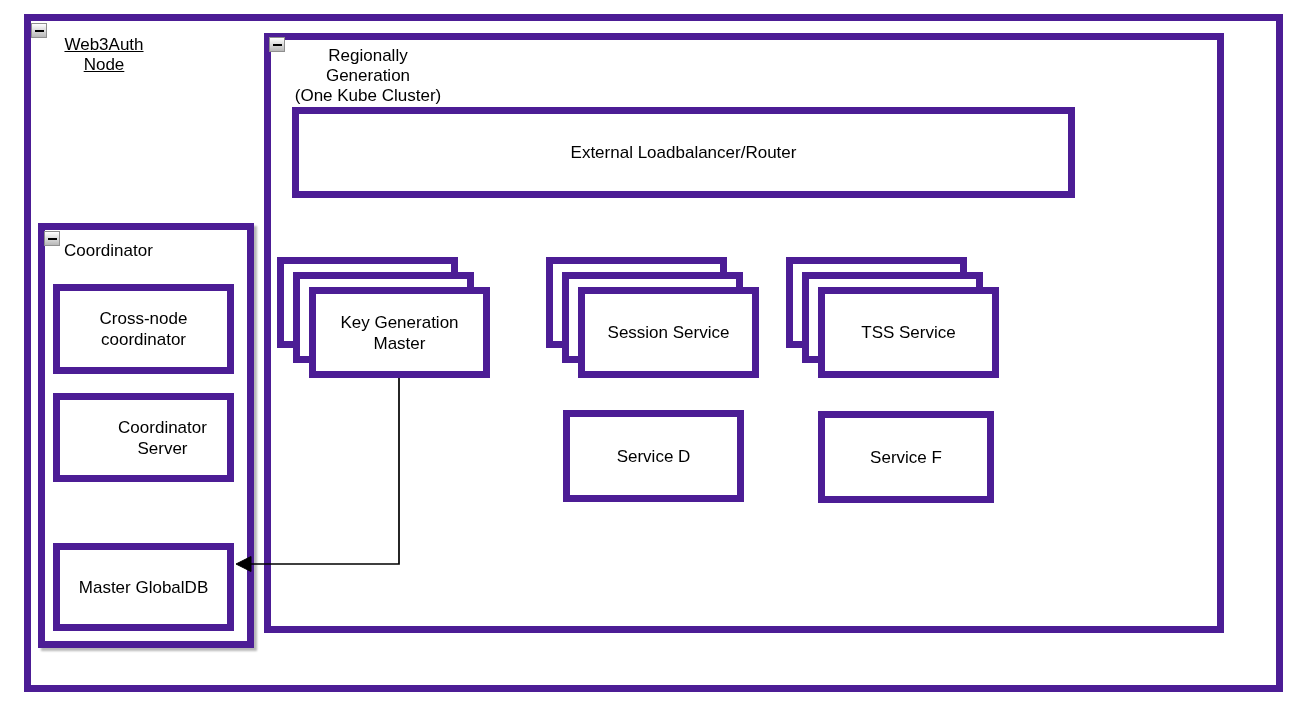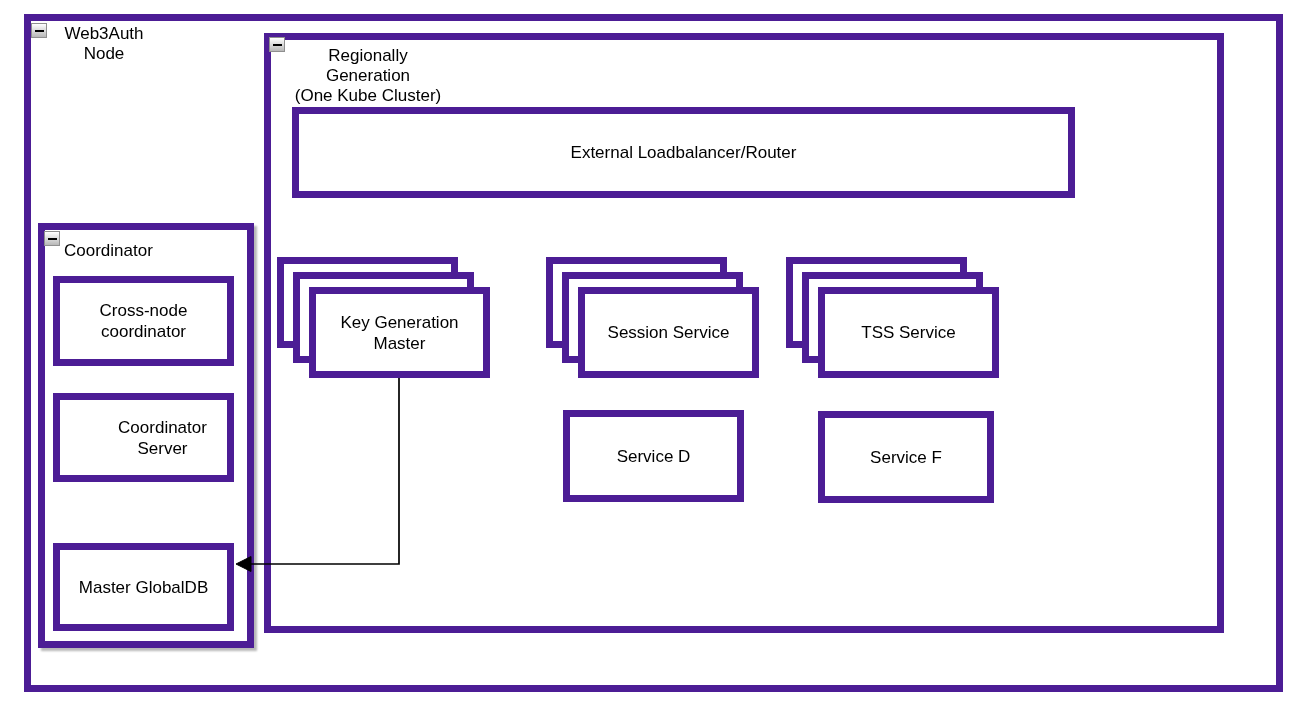--- a/index.html
+++ b/index.html
@@ -68,21 +68,21 @@
     pointer-events: none;
   }
 </style>
 </head>
 <body>
 
 <div class="canvas">
 
   <div class="shape group" style="left:24px; top:14px; width:1259px; height:678px;"></div>
   <div class="collapse-icon" style="left:31px; top:23px;"></div>
-  <div class="group-label center" style="left:45px; top:24px; width:118px;">Web3Auth
+  <div class="group-label center" style="left:45px; top:35px; width:118px;text-decoration:underline;">Web3Auth
 Node</div>
 
   <div class="shape group" style="left:264px; top:33px; width:960px; height:600px;"></div>
   <div class="collapse-icon" style="left:269px; top:37px;"></div>
   <div class="group-label center" style="left:284px; top:46px; width:168px;">Regionally Generation
 (One Kube Cluster)</div>
 
   <div class="shape node" style="left:292px; top:107px; width:783px; height:91px;">External Loadbalancer/Router</div>
 
   <div class="shape" style="left:277px; top:257px; width:181px; height:91px;"></div>
@@ -98,21 +98,21 @@
   <div class="shape" style="left:802px; top:272px; width:181px; height:91px;"></div>
   <div class="shape node" style="left:818px; top:287px; width:181px; height:91px;">TSS Service</div>
 
   <div class="shape node" style="left:563px; top:410px; width:181px; height:92px;">Service D</div>
   <div class="shape node" style="left:818px; top:411px; width:176px; height:92px;">Service F</div>
 
   <div class="shape group shadowed" style="left:38px; top:223px; width:216px; height:425px;"></div>
   <div class="collapse-icon" style="left:44px; top:231px;"></div>
   <div class="group-label" style="left:64px; top:241px;">Coordinator</div>
 
-  <div class="shape node" style="left:53px; top:276px; width:181px; height:90px;">Cross-node
+  <div class="shape node" style="left:53px; top:284px; width:181px; height:90px;">Cross-node
 coordinator</div>
   <div class="shape node" style="left:53px; top:393px; width:181px; height:89px;padding-left:38px;">Coordinator Server</div>
   <div class="shape node" style="left:53px; top:543px; width:181px; height:88px;">Master GlobalDB</div>
 
   <svg class="edge-layer" width="1302" height="708" viewBox="0 0 1302 708">
     <g>
       <path d="M 399 378 L 399 564 L 250 564" fill="none" stroke="#000000" stroke-width="1.7"></path>
       <polygon points="236,564 251,556.5 251,571.5" fill="#000000" stroke="#000000" stroke-width="1"></polygon>
     </g>
   </svg>

